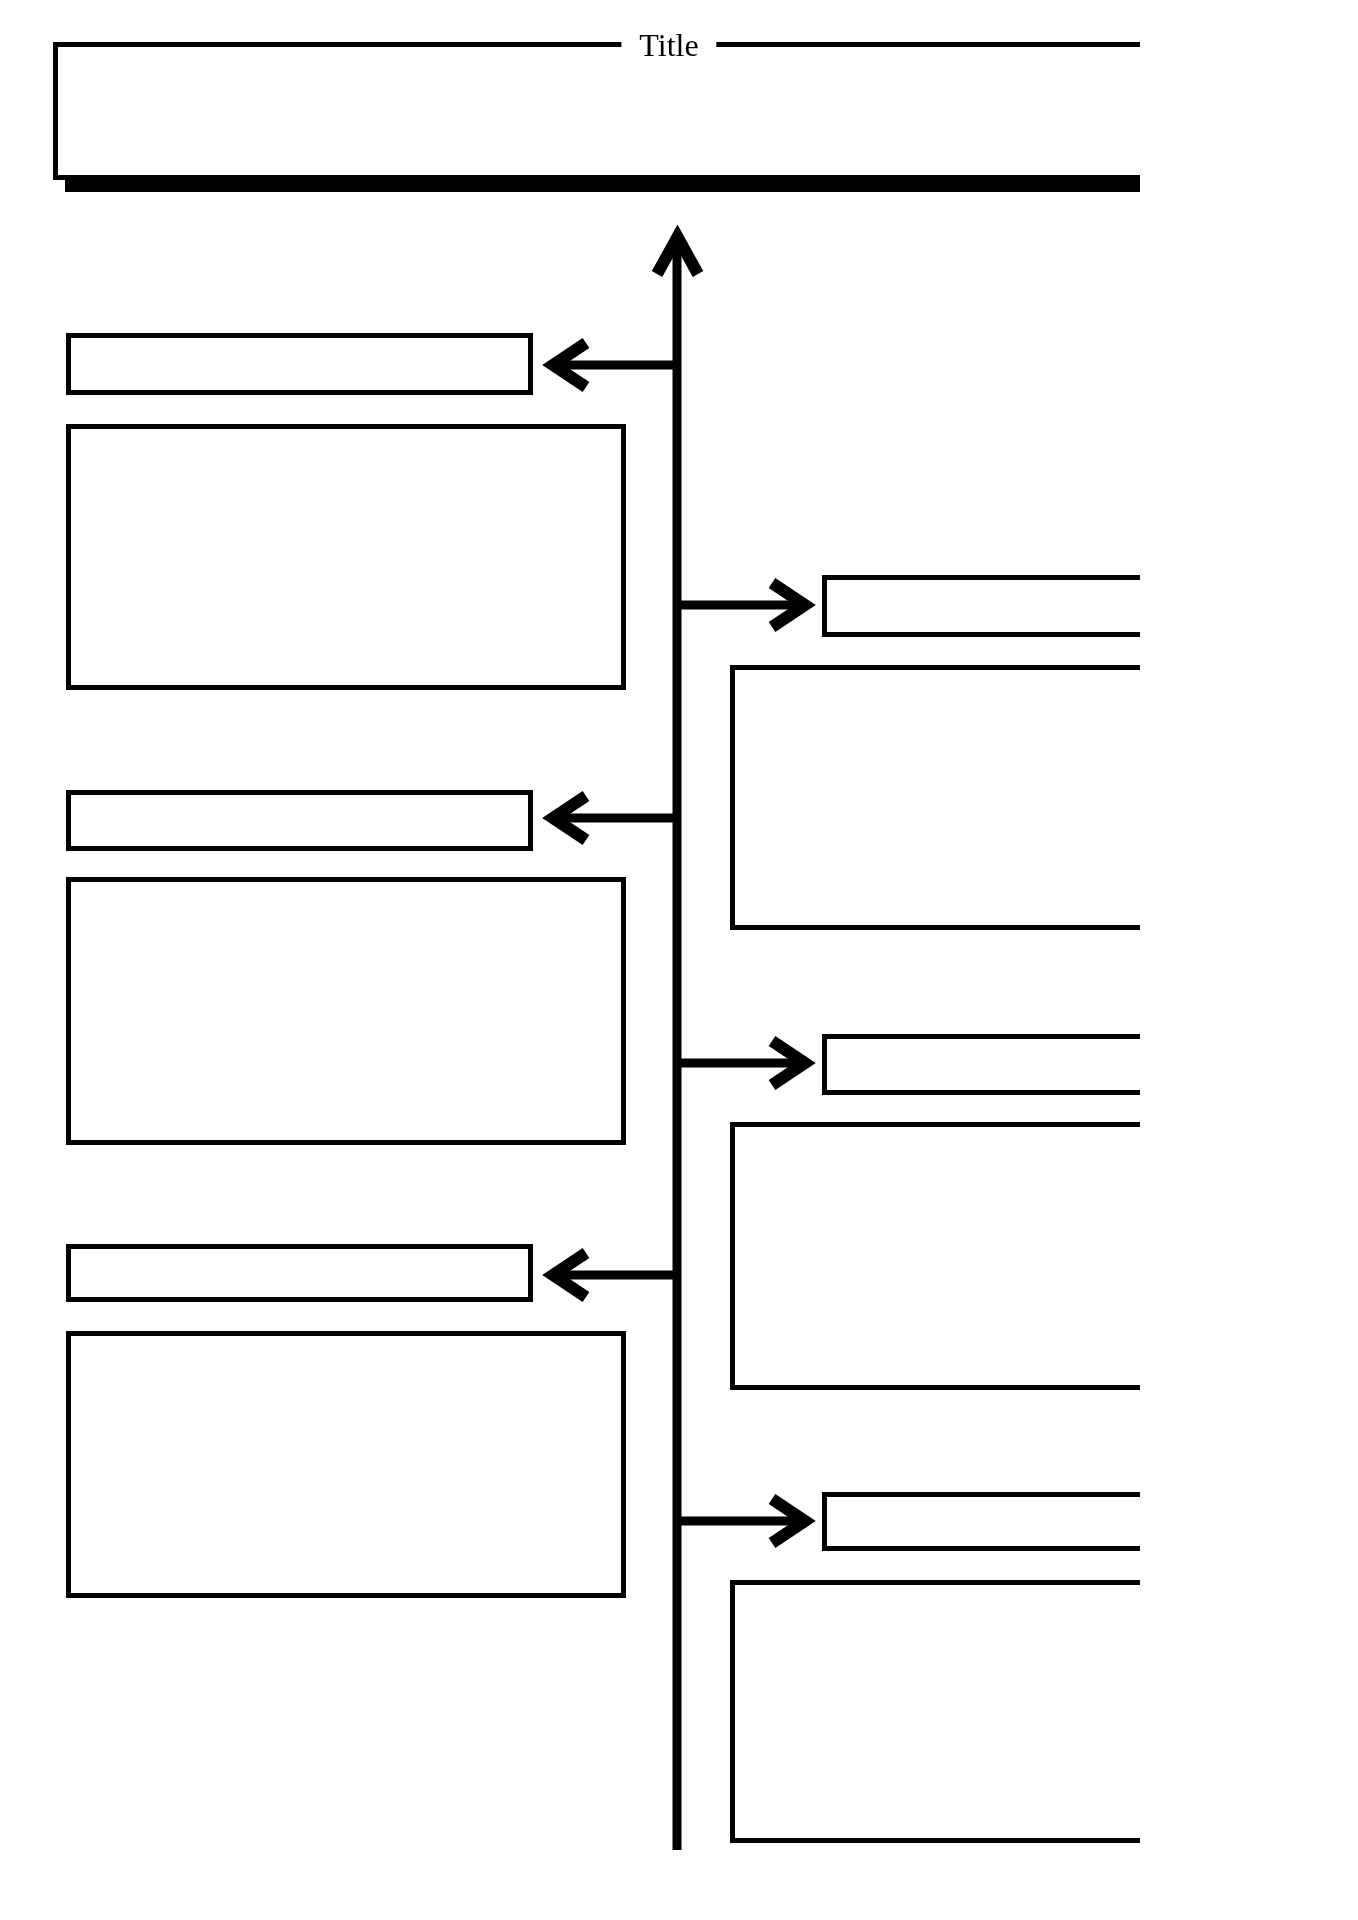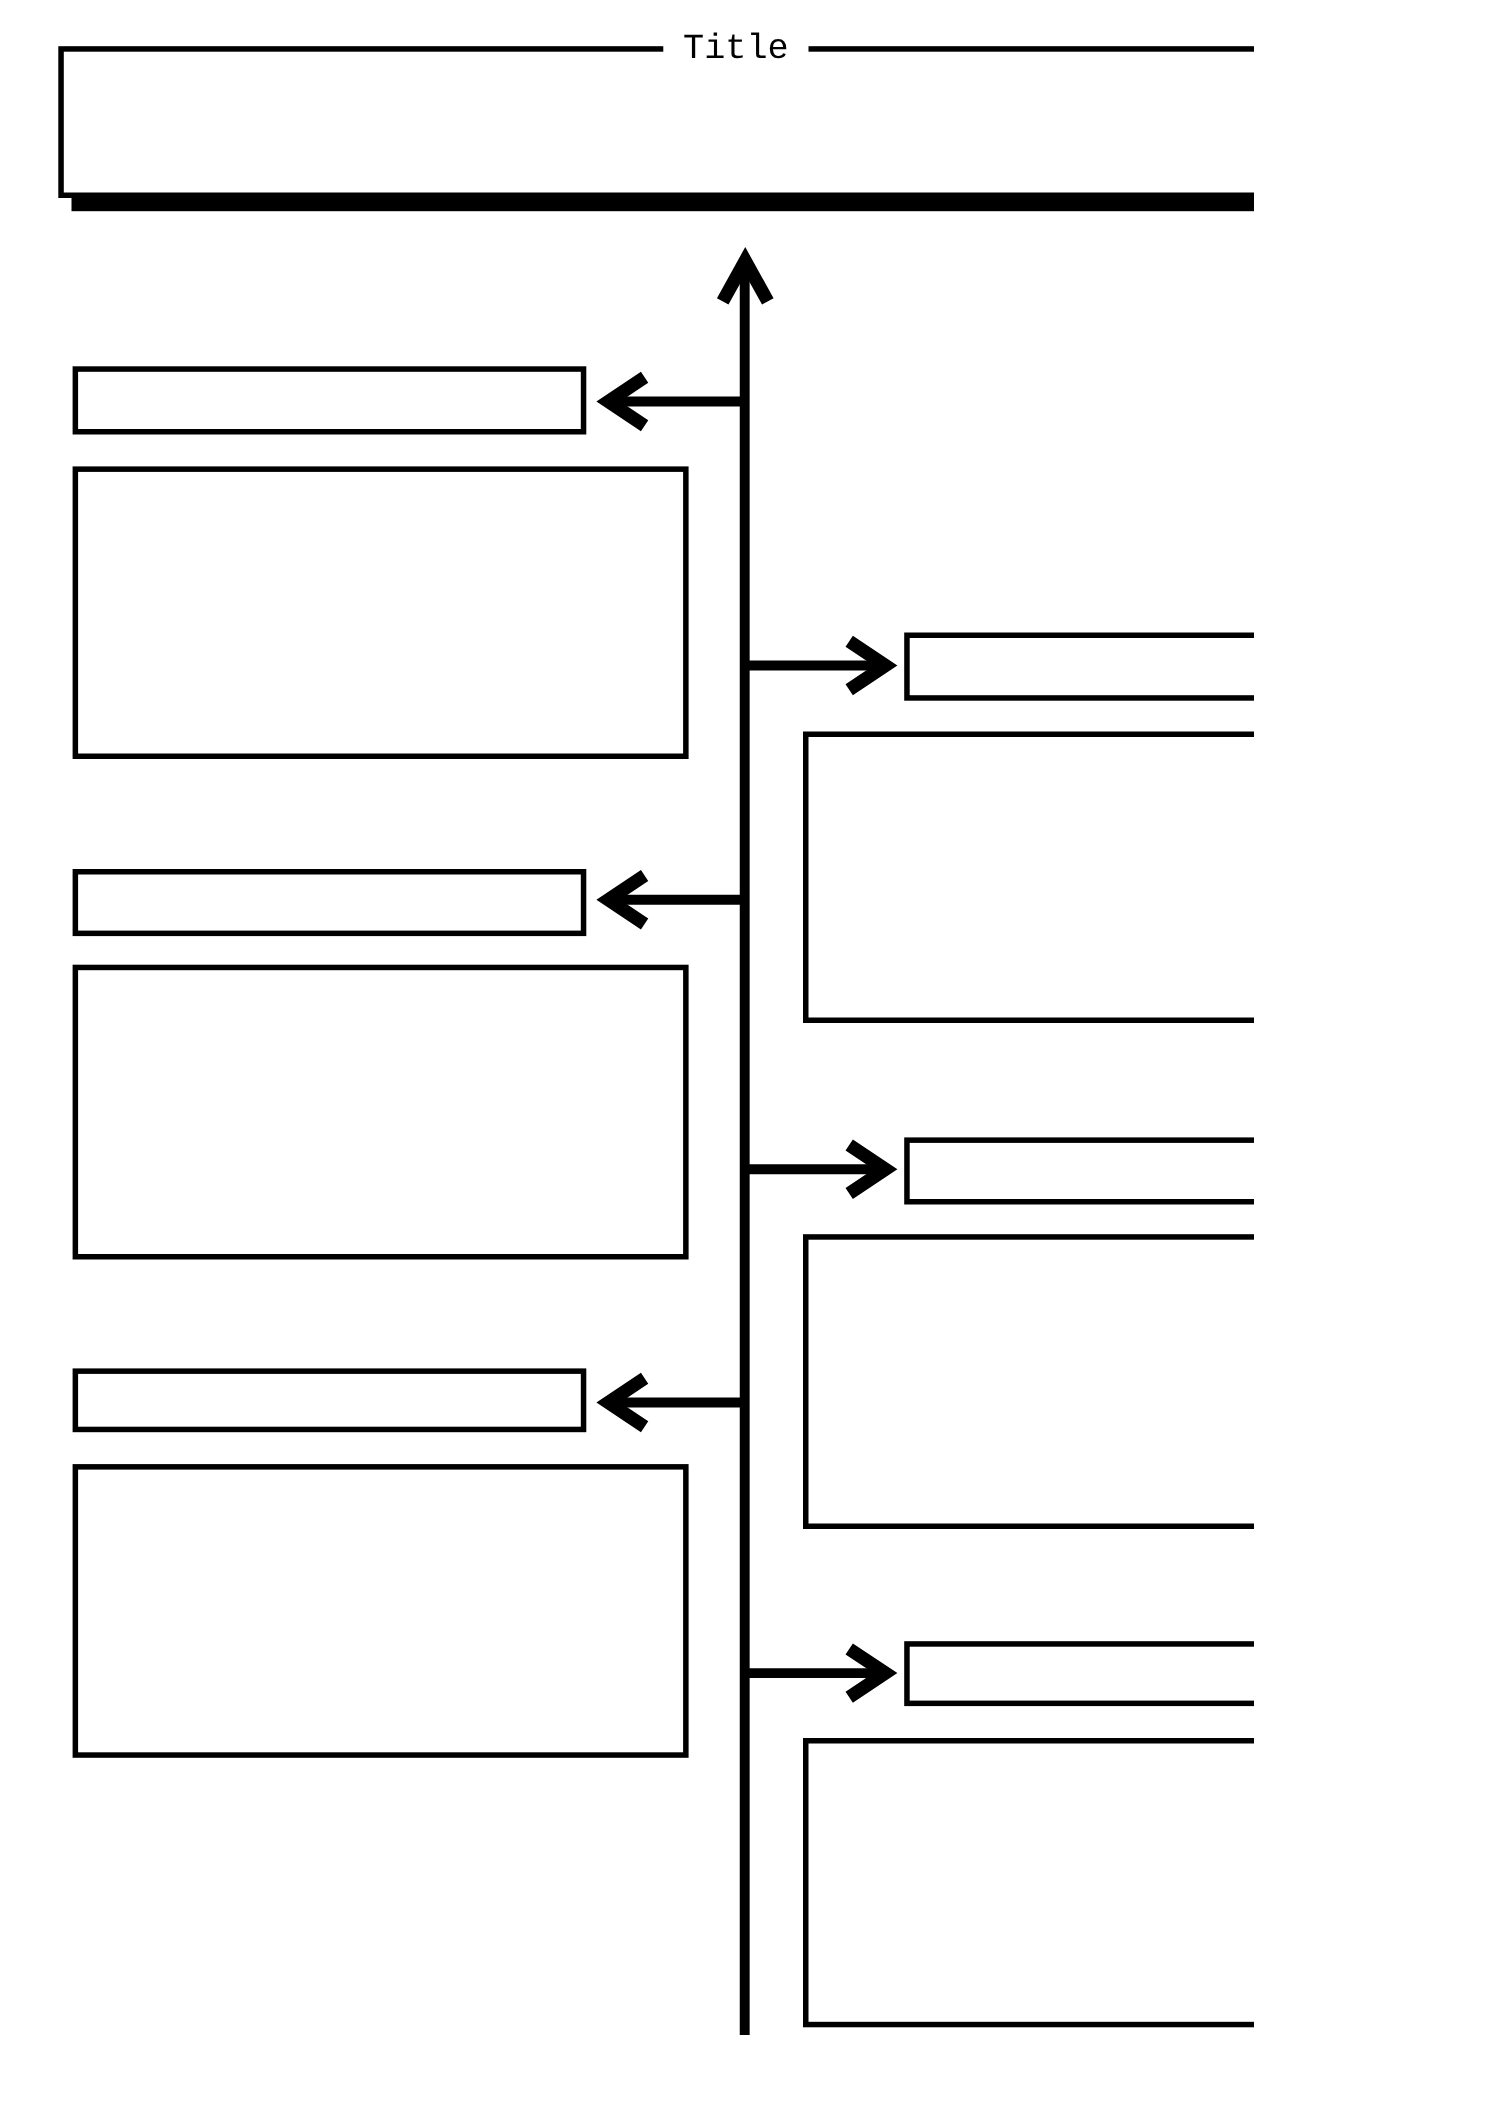--- a/index.html
+++ b/index.html
@@ -5,21 +5,21 @@
   html, body {
     margin: 0;
     padding: 0;
     background: #ffffff;
   }
   .canvas {
     position: relative;
     width: 1140px;
     height: 1920px;
     background: #ffffff;
-    font-family: Liberation Mono, monospace;
+    font-family: Liberation Serif, serif;
     overflow: hidden;
   }
   .overlay {
     position: absolute;
     left: 0;
     top: 0;
     width: 1358px;
     height: 1920px;
     pointer-events: none;
   }

